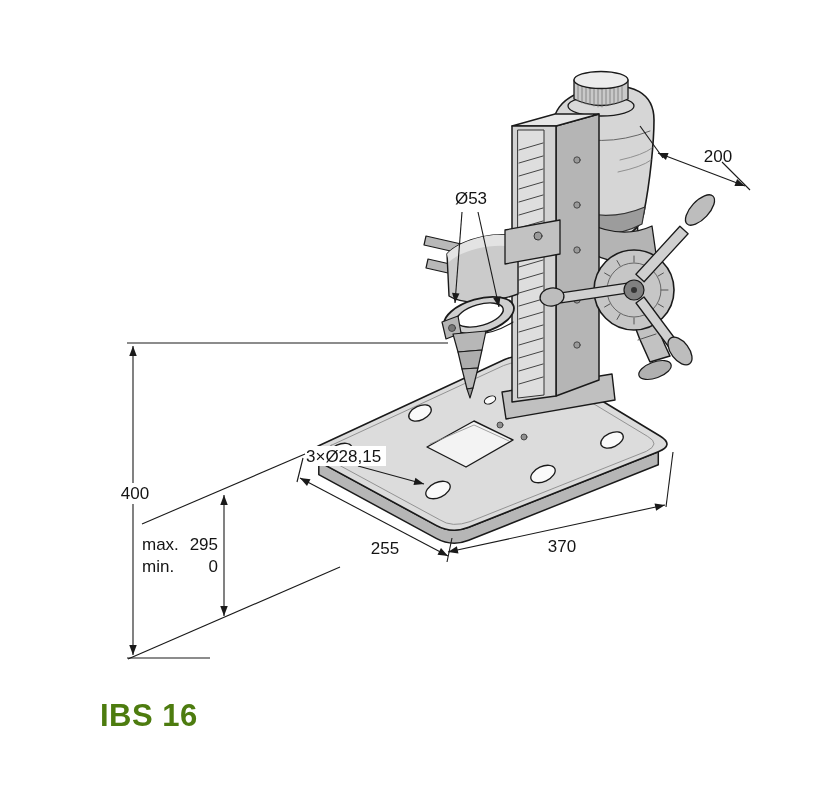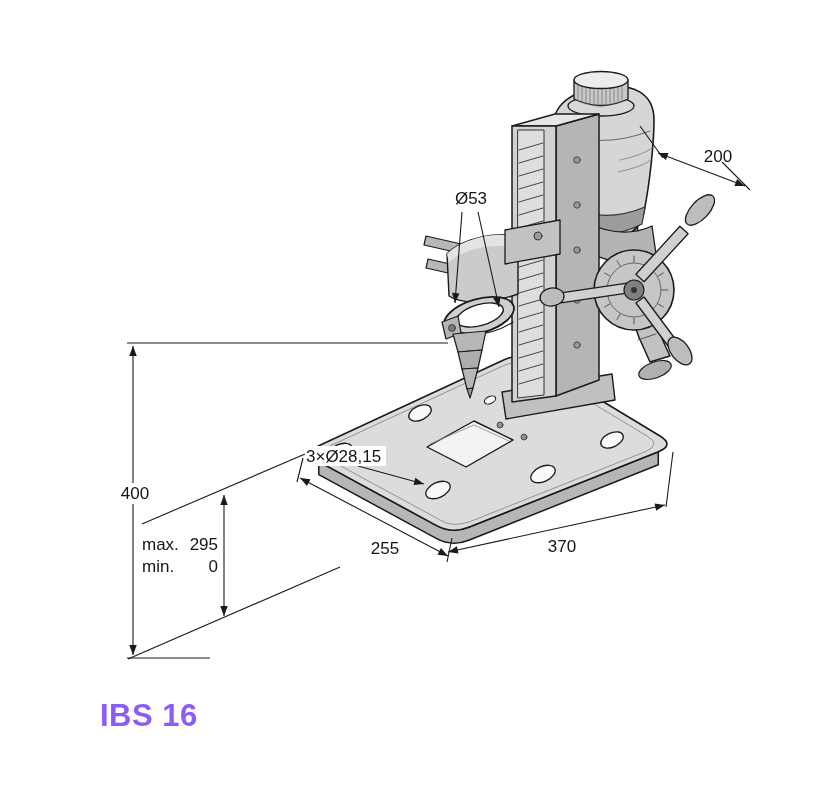--- a/index.html
+++ b/index.html
@@ -1,20 +1,20 @@
 <!DOCTYPE html>
 <html><head>
 <meta charset="utf-8">
 <style>
   html,body{margin:0;padding:0;background:#ffffff;}
   .page{position:relative;width:836px;height:803px;background:#ffffff;overflow:hidden;
         font-family:"Liberation Sans",sans-serif;text-decoration:underline;}
   .drawing{position:absolute;left:0;top:0;}
   .model-title{position:absolute;left:100px;top:698px;font-size:31px;font-weight:600;
-               color:#8b5cf6;letter-spacing:0.5px;}
+               color:#4d7c0f;letter-spacing:0.5px;}
   svg text{font-family:"Liberation Sans",sans-serif;font-size:17px;fill:#141414;}
 </style>
 </head>
 <body>
 
 <div class="page">
   <svg class="drawing" width="836" height="803" viewBox="0 0 836 803">
     <defs>
       <marker id="arr" viewBox="0 0 10 10" refX="9.5" refY="5" markerWidth="10" markerHeight="10" orient="auto-start-reverse">
         <path d="M0.5,1.6 L9.5,5 L0.5,8.4 Z" fill="#1a1a1a"></path>

